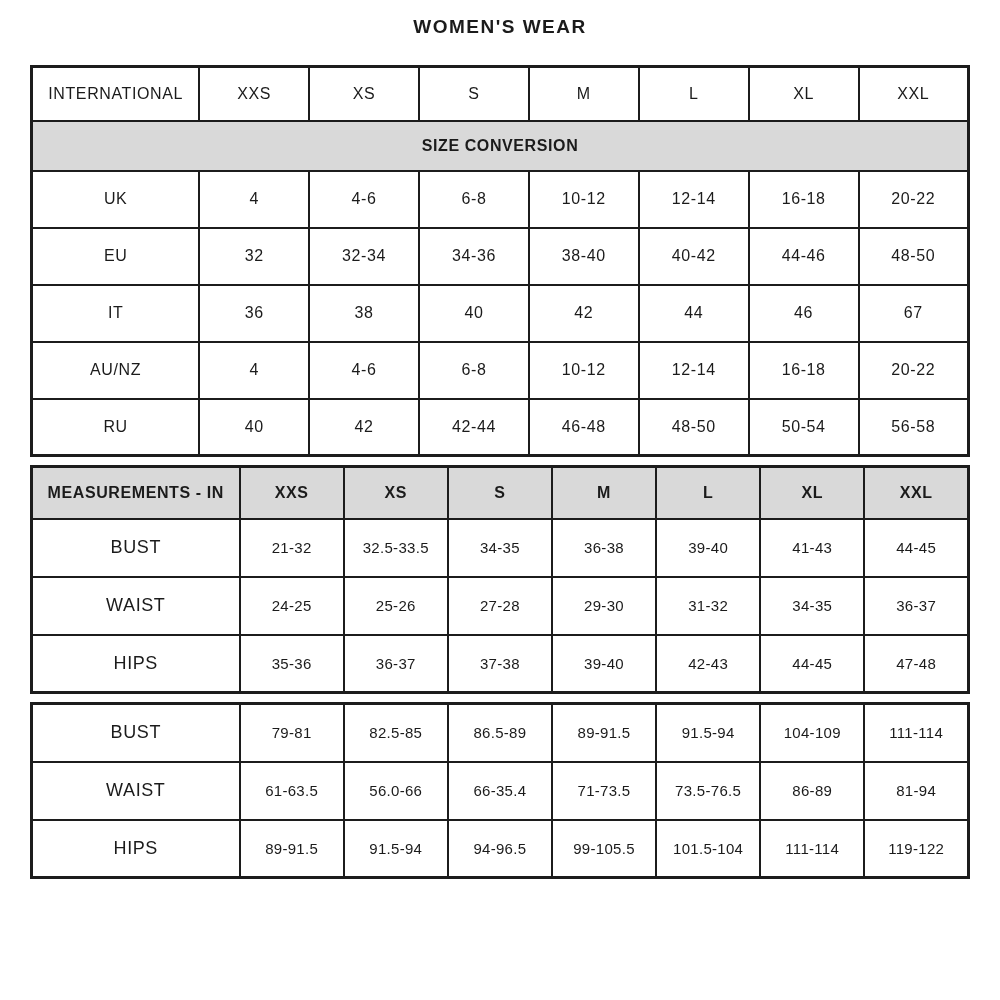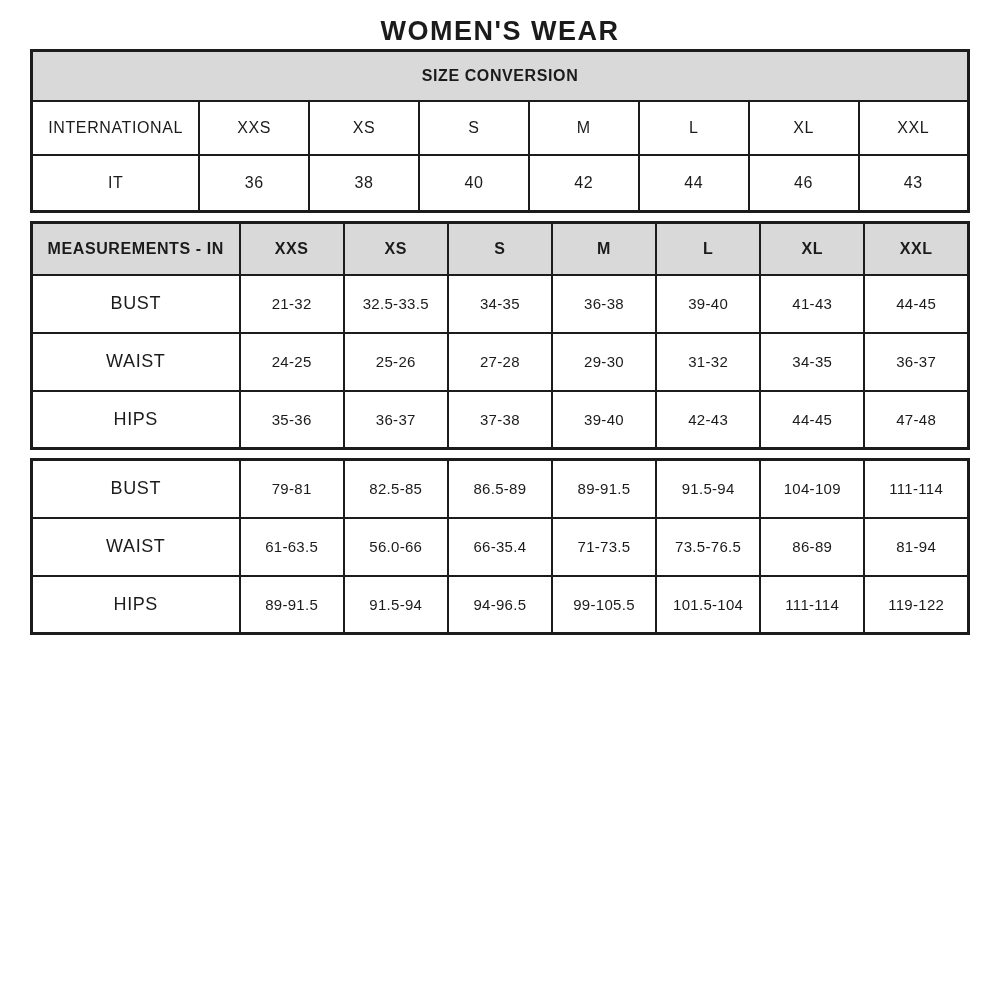--- a/index.html
+++ b/index.html
@@ -16,24 +16,24 @@
     font-family: "Liberation Sans", sans-serif;
   }
   .page {
     width: 1000px;
     height: 1000px;
     padding: 10px 30px 14px 30px;
     background: var(--page-bg);
   }
   .title {
     text-align: center;
-    font-size: 27px;
+    font-size: 19px;
     font-weight: 700;
     letter-spacing: 1.5px;
-    margin: 6px 0 2px 0;
+    margin: 6px 0 27px 0;
     color: var(--text);
   }
   table.tbl {
     width: 100%;
     border-collapse: collapse;
     table-layout: fixed;
     margin-bottom: 8px;
     border: 3px solid var(--border);
   }
   .tbl th, .tbl td {
@@ -103,42 +103,82 @@
       <col class="c0s">
       <col class="cns">
         <col class="cns">
         <col class="cns">
         <col class="cns">
         <col class="cns">
         <col class="cns">
         <col class="cns">
     </colgroup>
     <tbody>
-        <tr>
-          <th colspan="8" class="band">SIZE CONVERSION</th>
-        </tr>
         <tr>
           <th class="col-head first">INTERNATIONAL</th>
           <th class="col-head">XXS</th>
           <th class="col-head">XS</th>
           <th class="col-head">S</th>
           <th class="col-head">M</th>
           <th class="col-head">L</th>
           <th class="col-head">XL</th>
           <th class="col-head">XXL</th>
         </tr>
         <tr>
+          <th colspan="8" class="band">SIZE CONVERSION</th>
+        </tr>
+        <tr>
+          <th class="row-label">UK</th>
+          <td class="val">4</td>
+          <td class="val">4-6</td>
+          <td class="val">6-8</td>
+          <td class="val">10-12</td>
+          <td class="val">12-14</td>
+          <td class="val">16-18</td>
+          <td class="val">20-22</td>
+        </tr>
+        <tr>
+          <th class="row-label">EU</th>
+          <td class="val">32</td>
+          <td class="val">32-34</td>
+          <td class="val">34-36</td>
+          <td class="val">38-40</td>
+          <td class="val">40-42</td>
+          <td class="val">44-46</td>
+          <td class="val">48-50</td>
+        </tr>
+        <tr>
           <th class="row-label">IT</th>
           <td class="val">36</td>
           <td class="val">38</td>
           <td class="val">40</td>
           <td class="val">42</td>
           <td class="val">44</td>
           <td class="val">46</td>
-          <td class="val">43</td>
+          <td class="val">67</td>
+        </tr>
+        <tr>
+          <th class="row-label">AU/NZ</th>
+          <td class="val">4</td>
+          <td class="val">4-6</td>
+          <td class="val">6-8</td>
+          <td class="val">10-12</td>
+          <td class="val">12-14</td>
+          <td class="val">16-18</td>
+          <td class="val">20-22</td>
+        </tr>
+        <tr>
+          <th class="row-label">RU</th>
+          <td class="val">40</td>
+          <td class="val">42</td>
+          <td class="val">42-44</td>
+          <td class="val">46-48</td>
+          <td class="val">48-50</td>
+          <td class="val">50-54</td>
+          <td class="val">56-58</td>
         </tr>
       </tbody>
   </table>
 
   <table class="tbl measure">
     <colgroup>
       <col class="c0m">
       <col class="cnm">
         <col class="cnm">
         <col class="cnm">

